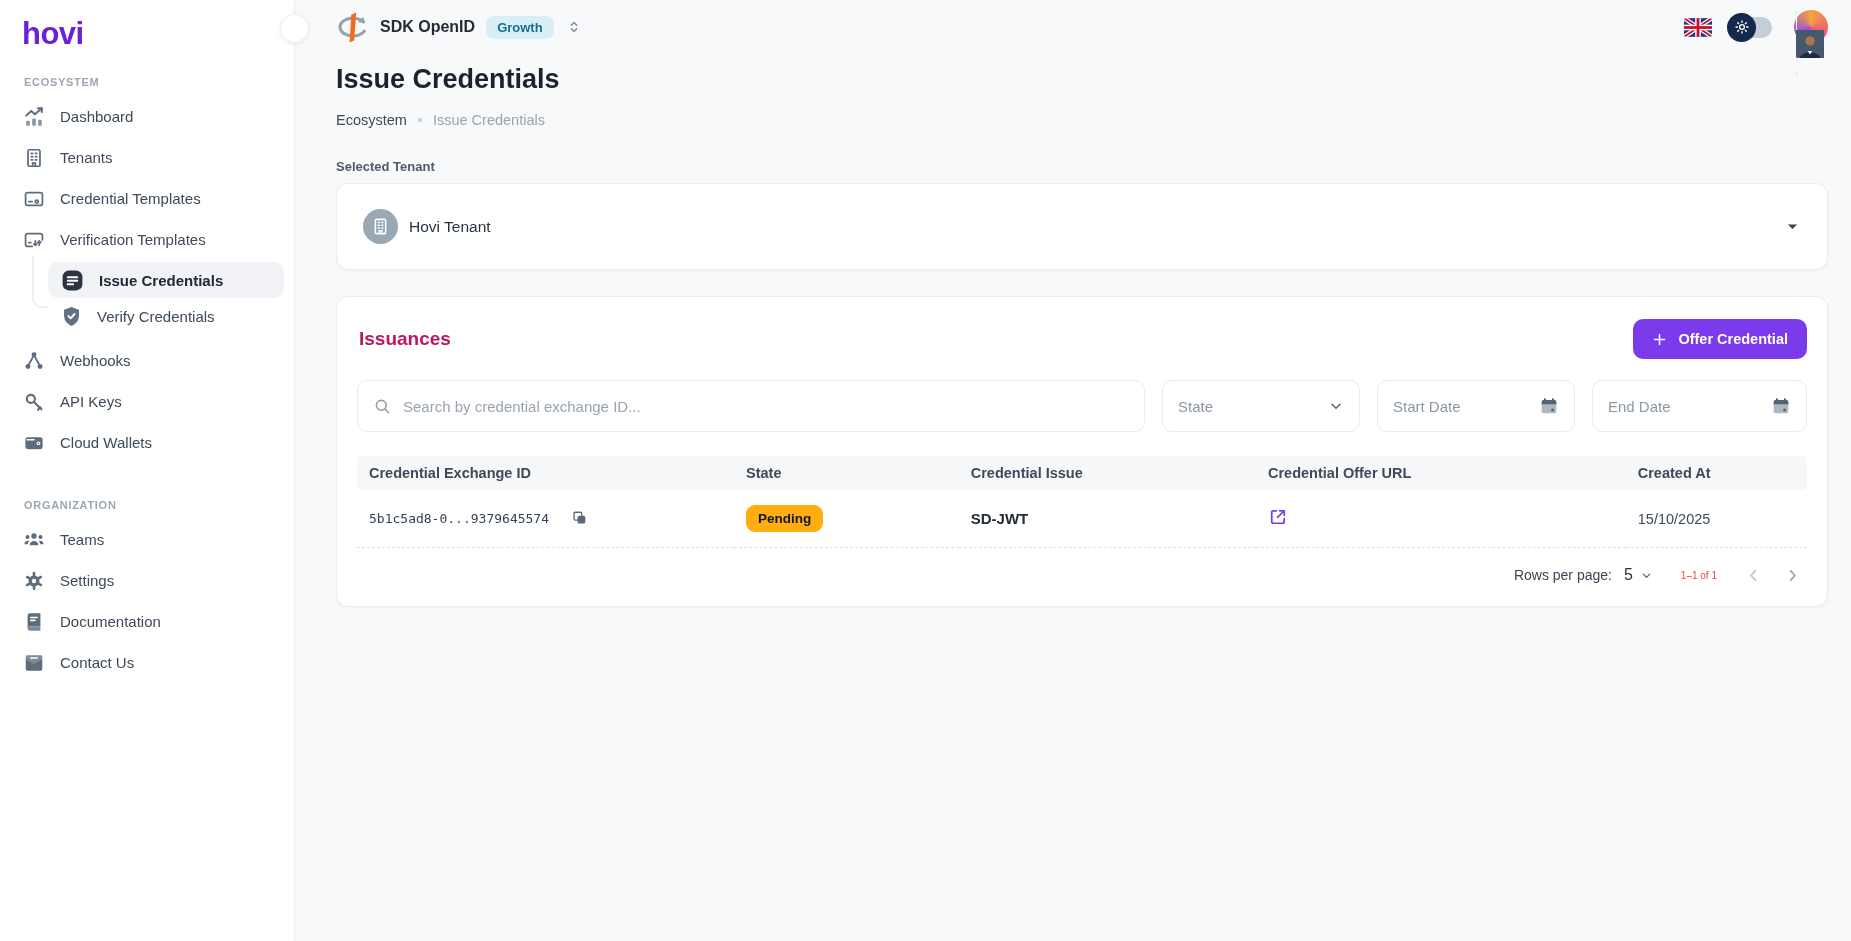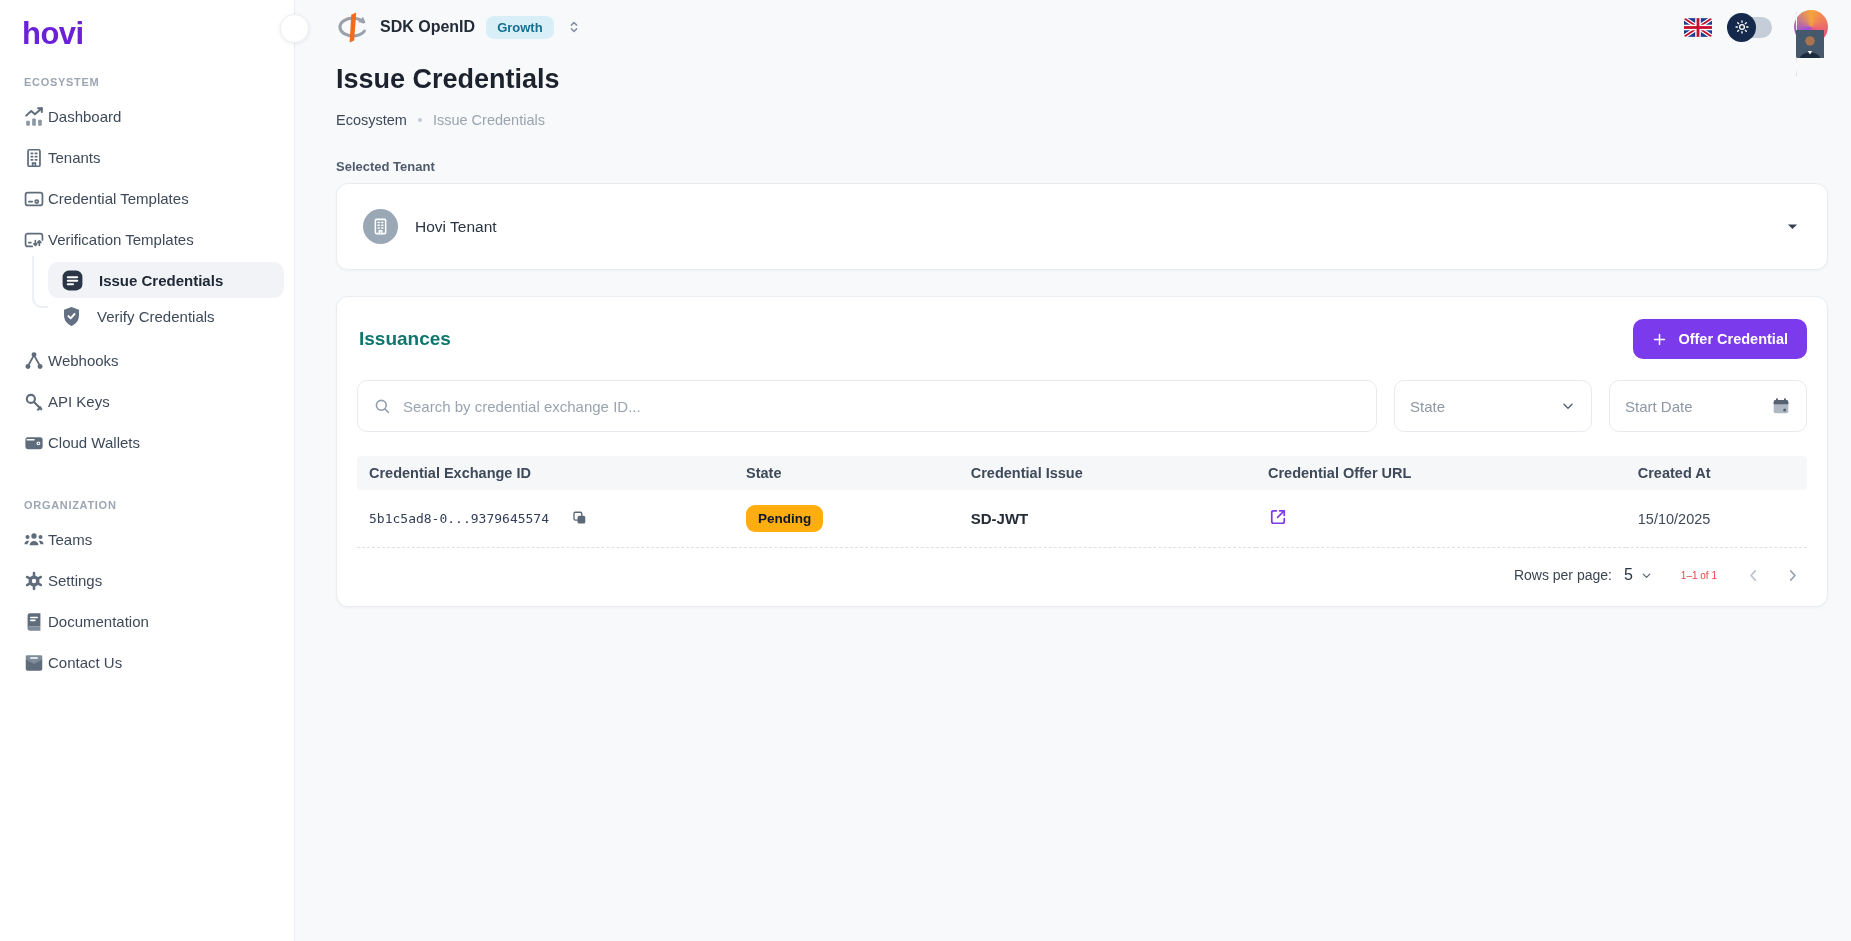--- a/index.html
+++ b/index.html
@@ -31,21 +31,21 @@
     box-shadow:0 1px 4px rgba(20,30,50,.08);
     display:flex; align-items:center; justify-content:center;
     cursor:pointer;
   }
   .section-label {
     font-size:11px; font-weight:700; letter-spacing:.7px;
     color:#9CA6B2; padding:6px 24px 10px;
   }
   .nav { padding:0 10px 6px; }
   .nav-item {
-    display:flex; align-items:center; gap:3px;
+    display:flex; align-items:center; gap:15px;
     height:37px; padding:0 13px; margin-bottom:4px;
     border-radius:10px; font-size:15px; color:#3E4A59;
     cursor:pointer;
   }
   .nav-item .chev { margin-left:auto; }
   .nav-item.active-parent {
     background:#F0EBFC; color:#7C3AED; font-weight:700;
   }
   .subnav { position:relative; margin:2px 0 8px 38px; }
   .subnav::before {
@@ -98,38 +98,38 @@
   .breadcrumb { display:flex; align-items:center; gap:11px; margin-top:17px; font-size:14.5px; }
   .crumb-root { color:#3E4A59; cursor:pointer; }
   .crumb-dot { width:4px; height:4px; border-radius:50%; background:#C3CAD3; }
   .crumb-current { color:#9AA4B0; }
 
   .field-label { margin-top:31px; font-size:13px; font-weight:600; color:#4F5B6B; }
   .tenant-card {
     margin-top:9px; height:87px; background:#fff;
     border:1px solid #E9EDF1; border-radius:12px;
     box-shadow:0 1px 3px rgba(16,24,40,.04);
-    display:flex; align-items:center; gap:17px; padding:0 26px;
+    display:flex; align-items:center; gap:11px; padding:0 26px;
     cursor:pointer;
   }
   .tenant-avatar {
     width:35px; height:35px; border-radius:50%; background:#9AA7B5;
     display:flex; align-items:center; justify-content:center;
   }
   .tenant-name { font-size:15.5px; color:#2A3441; font-weight:500; }
   .tenant-chev { margin-left:auto; }
 
   .issuances-card {
     margin-top:26px; background:#fff;
     border:1px solid #E9EDF1; border-radius:12px;
     box-shadow:0 1px 3px rgba(16,24,40,.04);
     padding:22px 20px 6px;
   }
   .card-head { display:flex; align-items:center; justify-content:space-between; }
-  .card-title { font-size:19px; font-weight:800; color:#0f766e; margin-left:2px; }
+  .card-title { font-size:19px; font-weight:800; color:#be185d; margin-left:2px; }
   .offer-btn {
     background:#7C3AED; color:#fff; border:none; cursor:pointer;
     height:40px; padding:16px 19px; border-radius:10px;
     font-family:"Liberation Sans",sans-serif;
     font-size:14.5px; font-weight:700;
     display:flex; align-items:center; gap:11px;
   }
   .filters { display:flex; gap:17px; margin-top:21px; }
   .search-box {
     flex:1; height:52px; border:1.5px solid #E7EBEF; border-radius:10px;
@@ -494,20 +494,32 @@
           <svg width="20" height="20" viewBox="0 0 24 24">
               <rect x="6" y="2.6" width="2.4" height="4" rx="1.1" fill="#56626F"></rect>
               <rect x="15.6" y="2.6" width="2.4" height="4" rx="1.1" fill="#56626F"></rect>
               <rect x="3.2" y="4.8" width="17.6" height="16" rx="2.4" fill="#AEB7C2"></rect>
               <path d="M3.2 7.2 a2.4 2.4 0 0 1 2.4 -2.4 H18.4 a2.4 2.4 0 0 1 2.4 2.4 V10 H3.2 Z" fill="#56626F"></path>
               <circle cx="16.4" cy="16.8" r="1.8" fill="#56626F"></circle>
             </svg>
         </span>
       </div>
 
+      <div class="filter-select w-end">
+        <span>End Date</span>
+        <span>
+          <svg width="20" height="20" viewBox="0 0 24 24">
+              <rect x="6" y="2.6" width="2.4" height="4" rx="1.1" fill="#56626F"></rect>
+              <rect x="15.6" y="2.6" width="2.4" height="4" rx="1.1" fill="#56626F"></rect>
+              <rect x="3.2" y="4.8" width="17.6" height="16" rx="2.4" fill="#AEB7C2"></rect>
+              <path d="M3.2 7.2 a2.4 2.4 0 0 1 2.4 -2.4 H18.4 a2.4 2.4 0 0 1 2.4 2.4 V10 H3.2 Z" fill="#56626F"></path>
+              <circle cx="16.4" cy="16.8" r="1.8" fill="#56626F"></circle>
+            </svg>
+        </span>
+      </div>
     </div>
 
     <table class="issuance-table">
       <thead>
         <tr>
           <th class="col-id">Credential Exchange ID</th>
           <th class="col-state">State</th>
           <th class="col-type">Credential Issue</th>
           <th class="col-url">Credential Offer URL</th>
           <th class="col-created">Created At</th>

